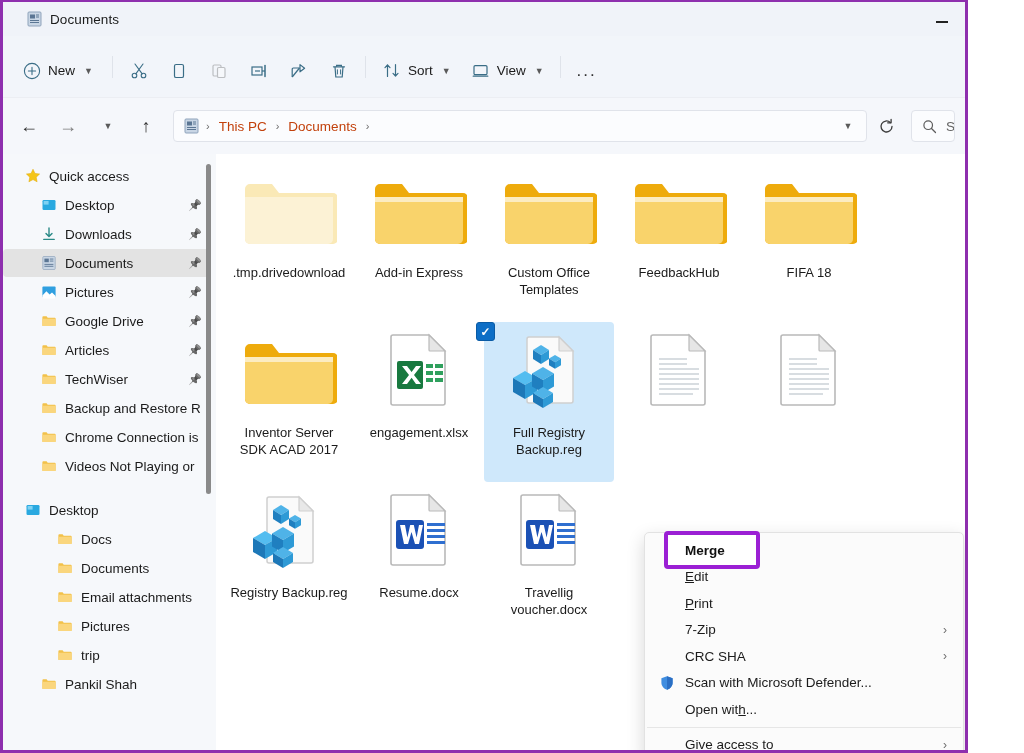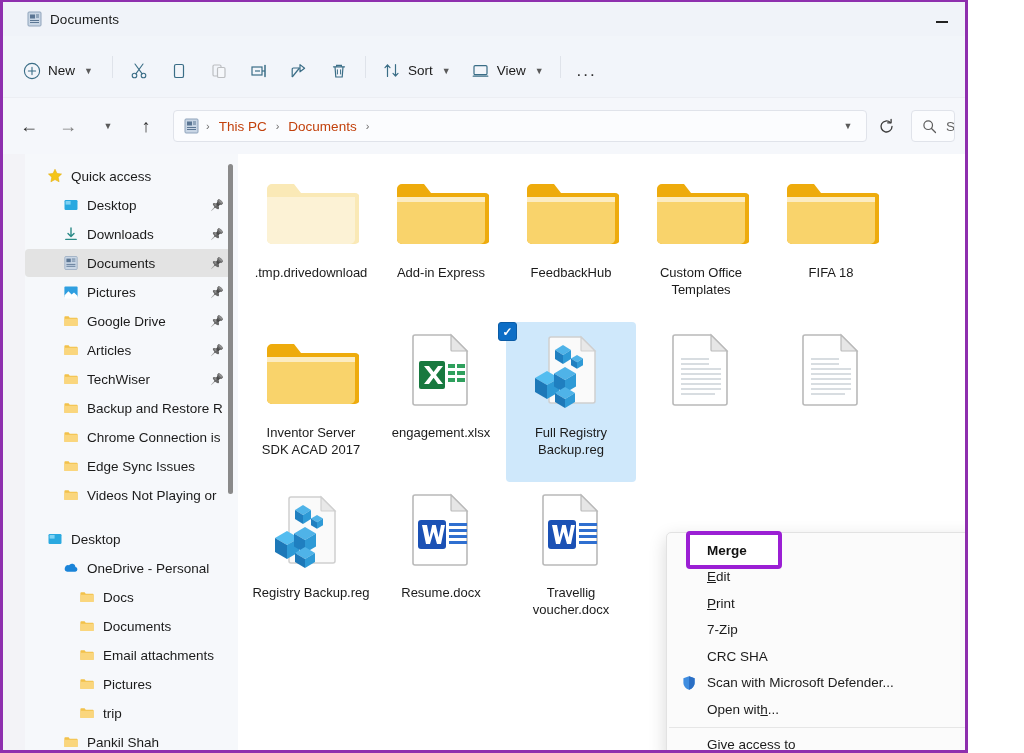--- a/index.html
+++ b/index.html
@@ -87,21 +87,21 @@
   .addr-ibtn { width: 30px; height: 28px; display: flex; align-items: center; justify-content: center; color: #3a3a3a; }
   .searchbox {
     flex: 1; height: 32px; margin: 0 6px 0 10px;
     background: #fbfcfe; border: 1px solid #e0e3ea; border-radius: 4px;
     display: flex; align-items: center; gap: 9px; padding: 0 10px;
     overflow: hidden;
   }
   .search-ph { font-size: 13.5px; color: #646464; white-space: nowrap; }
 
   
-  .body { position: absolute; top: 152px; left: 0; right: 0; bottom: 0; background: #ffffff; display: flex; margin-left: 22px; }
+  .body { position: absolute; top: 152px; left: 0; right: 0; bottom: 0; background: #ffffff; display: flex; }
 
   
   .sidebar {
     position: relative;
     width: 213px; height: 100%;
     background: #f6f8fb;
     padding-top: 7px;
     overflow: hidden;
   }
   .nav-item {
@@ -450,42 +450,29 @@
                 <path d="M1.4 4.2a.9.9 0 0 1 .9-.9h3.3l1.1 1.4h7a.9.9 0 0 1 .9.9v6.6a.9.9 0 0 1-.9.9H2.3a.9.9 0 0 1-.9-.9z" fill="#f2c14a"></path>
                 <path d="M1.4 5.7h13.2v6.5a.9.9 0 0 1-.9.9H2.3a.9.9 0 0 1-.9-.9z" fill="#fad67d"></path>
               </svg></span>
             <span class="lbl">Chrome Connection is</span>
           </div>
           <div class="nav-item ind-2">
             <span class="icn"><svg xmlns="http://www.w3.org/2000/svg" width="16" height="16" viewBox="0 0 16 16">
                 <path d="M1.4 4.2a.9.9 0 0 1 .9-.9h3.3l1.1 1.4h7a.9.9 0 0 1 .9.9v6.6a.9.9 0 0 1-.9.9H2.3a.9.9 0 0 1-.9-.9z" fill="#f2c14a"></path>
                 <path d="M1.4 5.7h13.2v6.5a.9.9 0 0 1-.9.9H2.3a.9.9 0 0 1-.9-.9z" fill="#fad67d"></path>
               </svg></span>
-            <span class="lbl">Edge Sync Issues</span>
-          </div>
-          <div class="nav-item ind-2">
-            <span class="icn"><svg xmlns="http://www.w3.org/2000/svg" width="16" height="16" viewBox="0 0 16 16">
-                <path d="M1.4 4.2a.9.9 0 0 1 .9-.9h3.3l1.1 1.4h7a.9.9 0 0 1 .9.9v6.6a.9.9 0 0 1-.9.9H2.3a.9.9 0 0 1-.9-.9z" fill="#f2c14a"></path>
-                <path d="M1.4 5.7h13.2v6.5a.9.9 0 0 1-.9.9H2.3a.9.9 0 0 1-.9-.9z" fill="#fad67d"></path>
-              </svg></span>
             <span class="lbl">Videos Not Playing or</span>
           </div>
           <div class="sb-gap"></div>
           <div class="nav-item ind-1">
             <span class="icn"><svg xmlns="http://www.w3.org/2000/svg" width="16" height="16" viewBox="0 0 16 16">
                 <rect x="1.5" y="3" width="13" height="10" rx="1.2" fill="#2aa9e0"></rect>
                 <rect x="2.6" y="4" width="5" height="3.6" fill="#7fd2f3"></rect>
               </svg></span>
             <span class="lbl">Desktop</span>
-          </div>
-          <div class="nav-item ind-2">
-            <span class="icn"><svg xmlns="http://www.w3.org/2000/svg" width="16" height="16" viewBox="0 0 16 16">
-                <path d="M4.3 11.8h8a2.5 2.5 0 0 0 .2-4.9A3.6 3.6 0 0 0 6 5.2a2.9 2.9 0 0 0-1.7 6.6z" fill="#1a84d8"></path>
-              </svg></span>
-            <span class="lbl">OneDrive - Personal</span>
           </div>
           <div class="nav-item ind-3">
             <span class="icn"><svg xmlns="http://www.w3.org/2000/svg" width="16" height="16" viewBox="0 0 16 16">
                 <path d="M1.4 4.2a.9.9 0 0 1 .9-.9h3.3l1.1 1.4h7a.9.9 0 0 1 .9.9v6.6a.9.9 0 0 1-.9.9H2.3a.9.9 0 0 1-.9-.9z" fill="#f2c14a"></path>
                 <path d="M1.4 5.7h13.2v6.5a.9.9 0 0 1-.9.9H2.3a.9.9 0 0 1-.9-.9z" fill="#fad67d"></path>
               </svg></span>
             <span class="lbl">Docs</span>
           </div>
           <div class="nav-item ind-3">
             <span class="icn"><svg xmlns="http://www.w3.org/2000/svg" width="16" height="16" viewBox="0 0 16 16">
@@ -548,31 +535,31 @@
             <div class="fname">Add-in Express</div>
           </div>
           <div class="cell">
             <div class="thumb">
               <svg xmlns="http://www.w3.org/2000/svg" width="96" height="76" viewBox="0 0 96 76">
                 <path d="M4 14a5 5 0 0 1 5-5h22l7 9h54a5 5 0 0 1 5 5v41a5 5 0 0 1-5 5H9a5 5 0 0 1-5-5z" fill="#eeab0c"></path>
                 <path d="M4 22h88v42a5 5 0 0 1-5 5H9a5 5 0 0 1-5-5z" fill="#f9d36b"></path>
                 <path d="M4 22h88v5H4z" fill="#fdf0d0" opacity=".85"></path>
               </svg>
             </div>
-            <div class="fname">FeedbackHub</div>
+            <div class="fname">Custom Office Templates</div>
           </div>
           <div class="cell">
             <div class="thumb">
               <svg xmlns="http://www.w3.org/2000/svg" width="96" height="76" viewBox="0 0 96 76">
                 <path d="M4 14a5 5 0 0 1 5-5h22l7 9h54a5 5 0 0 1 5 5v41a5 5 0 0 1-5 5H9a5 5 0 0 1-5-5z" fill="#eeab0c"></path>
                 <path d="M4 22h88v42a5 5 0 0 1-5 5H9a5 5 0 0 1-5-5z" fill="#f9d36b"></path>
                 <path d="M4 22h88v5H4z" fill="#fdf0d0" opacity=".85"></path>
               </svg>
             </div>
-            <div class="fname">Custom Office Templates</div>
+            <div class="fname">FeedbackHub</div>
           </div>
           <div class="cell">
             <div class="thumb">
               <svg xmlns="http://www.w3.org/2000/svg" width="96" height="76" viewBox="0 0 96 76">
                 <path d="M4 14a5 5 0 0 1 5-5h22l7 9h54a5 5 0 0 1 5 5v41a5 5 0 0 1-5 5H9a5 5 0 0 1-5-5z" fill="#eeab0c"></path>
                 <path d="M4 22h88v42a5 5 0 0 1-5 5H9a5 5 0 0 1-5-5z" fill="#f9d36b"></path>
                 <path d="M4 22h88v5H4z" fill="#fdf0d0" opacity=".85"></path>
               </svg>
             </div>
             <div class="fname">FIFA 18</div>

